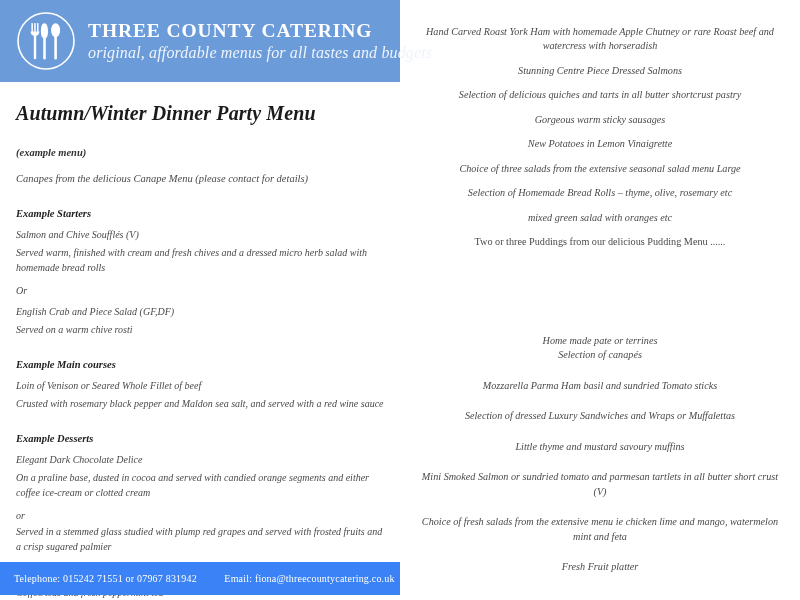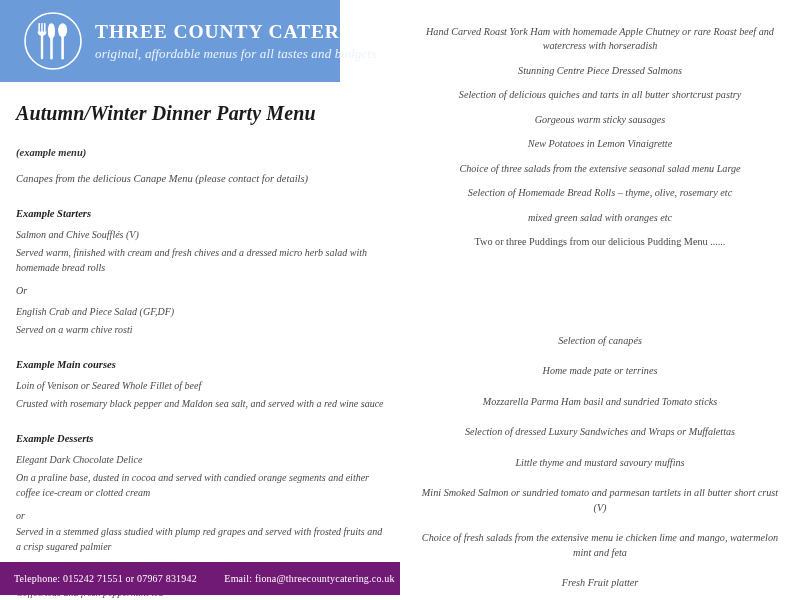--- a/index.html
+++ b/index.html
@@ -22,27 +22,27 @@
     width: 800px;
     height: 600px;
     box-sizing: border-box;
   }
 
   
   .header-band {
     position: absolute;
     left: 0;
     top: 0;
-    width: 340px;
+    width: 400px;
     height: 82px;
     background: #6b9bd9;
     display: flex;
     align-items: center;
     box-sizing: border-box;
-    padding-left: 21px;
+    padding-left: 14px;
   }
   .logo-mark {
     width: 64px;
     height: 64px;
     flex: 0 0 64px;
     display: block;
   }
   .brand-block {
     margin-left: 10px;
     line-height: 1;
@@ -51,34 +51,34 @@
     font-family: "Liberation Serif", "DejaVu Serif", serif;
     font-weight: bold;
     font-size: 19.5px;
     letter-spacing: 0.9px;
     color: #ffffff;
     white-space: nowrap;
   }
   .brand-tagline {
     margin-top: 5px;
     font-style: italic;
-    font-size: 13px;
+    font-size: 16px;
     color: #eef4fb;
     letter-spacing: 0.15px;
     white-space: nowrap;
   }
 
   
   .footer-band {
     position: absolute;
     left: 0;
     bottom: 5px;
     width: 400px;
     height: 33px;
-    background: #701a75;
+    background: #3b82f6;
     display: flex;
     align-items: center;
     box-sizing: border-box;
     padding-left: 14px;
   }
   .footer-text {
     font-size: 10px;
     color: #ffffff;
     letter-spacing: 0.2px;
     white-space: nowrap;
@@ -253,22 +253,22 @@
       <div class="rline">Selection of delicious quiches and tarts in all butter shortcrust pastry</div>
       <div class="rline">Gorgeous warm sticky sausages</div>
       <div class="rline">New Potatoes in Lemon Vinaigrette</div>
       <div class="rline">Choice of three salads from the extensive seasonal salad menu Large</div>
       <div class="rline">Selection of Homemade Bread Rolls – thyme, olive, rosemary etc</div>
       <div class="rline">mixed green salad with oranges etc</div>
       <div class="rline roman">Two or three Puddings from our delicious Pudding Menu ......</div>
     </div>
 
     <div class="rblock-bottom">
+      <div class="rline2">Home made pate or terrines</div>
       <div class="rline2 first">Selection of canapés</div>
-      <div class="rline2">Home made pate or terrines</div>
       <div class="rline2">Mozzarella Parma Ham basil and sundried Tomato sticks</div>
       <div class="rline2">Selection of dressed Luxury Sandwiches and Wraps or Muffalettas</div>
       <div class="rline2">Little thyme and mustard savoury muffins</div>
       <div class="rline2">Mini Smoked Salmon or sundried tomato and parmesan tartlets in all butter short crust (V)</div>
       <div class="rline2">Choice of fresh salads from the extensive menu ie chicken lime and mango, watermelon mint and feta</div>
       <div class="rline2">Fresh Fruit platter</div>
 
     </div>
 
   </div>

